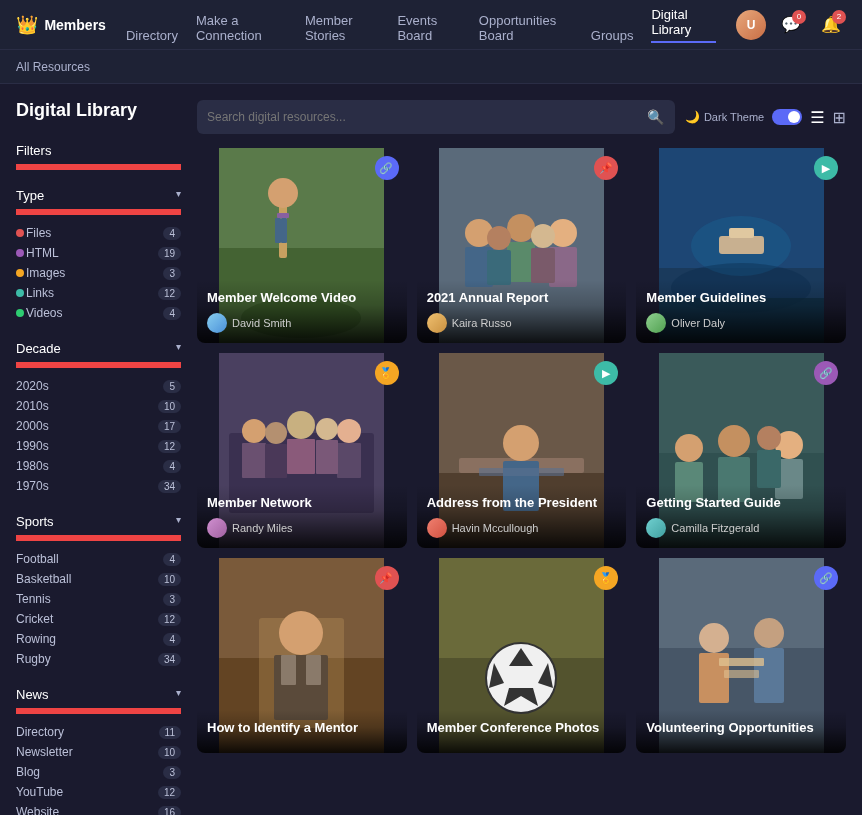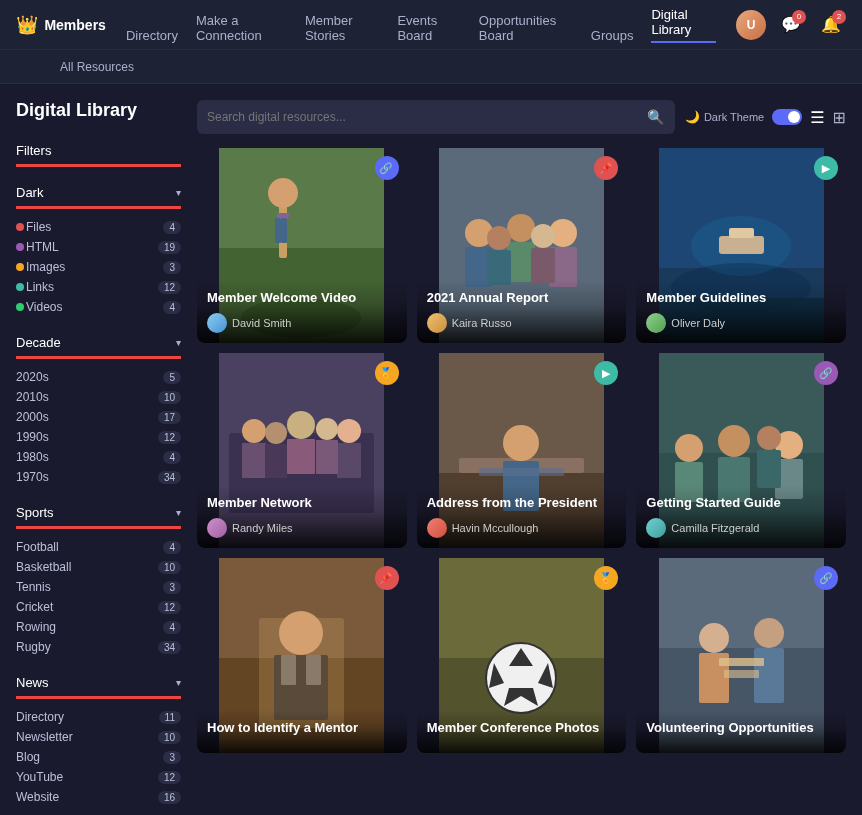--- a/index.html
+++ b/index.html
@@ -73,21 +73,20 @@
       height: 34px;
       display: flex;
       align-items: center;
       padding: 0 16px;
       border-bottom: 1px solid #2a2d45;
     }
     .sub-nav-link {
       color: #aab0cc;
       font-size: 12px;
       cursor: pointer;
-      margin-left: 44px;
     }
 
     
     .main-container {
       display: flex;
       padding: 16px;
       gap: 16px;
       max-width: 862px;
       margin: 0 auto;
     }
@@ -101,28 +100,27 @@
       font-size: 18px;
       font-weight: 600;
       color: #fff;
       margin-bottom: 16px;
     }
     .filter-section {
       margin-bottom: 12px;
     }
     .filter-header {
       display: flex;
-      align-items: center;
       justify-content: space-between;
       color: #fff;
       font-size: 13px;
       font-weight: 500;
       padding: 6px 0;
       cursor: pointer;
-      border-bottom: 3px solid #ef4444;
+      border-bottom: 6px solid #ef4444;
       margin-bottom: 8px;
     }
     .chevron { font-size: 10px; color: #aab0cc; }
     .filter-item {
       display: flex;
       align-items: center;
       justify-content: space-between;
       padding: 3px 0;
       cursor: pointer;
       color: #bbc0d8;
@@ -320,21 +318,21 @@
     <h1 class="page-title">Digital Library</h1>
     <div class="filter-section">
       <div class="filter-header">
         <span>Filters</span>
       </div>
     </div>
     <div id="filter-sections-container">
 
     <div class="filter-section">
           <div class="filter-header">
-            <span>Dark</span>
+            <span>Type</span>
             <span class="chevron">▾</span>
           </div>
           <div class="filter-item">
             <span><span class="dot filter-dot-red"></span>Files</span>
             <span class="filter-count">4</span>
           </div>
           <div class="filter-item">
             <span><span class="dot filter-dot-purple"></span>HTML</span>
             <span class="filter-count">19</span>
           </div>

